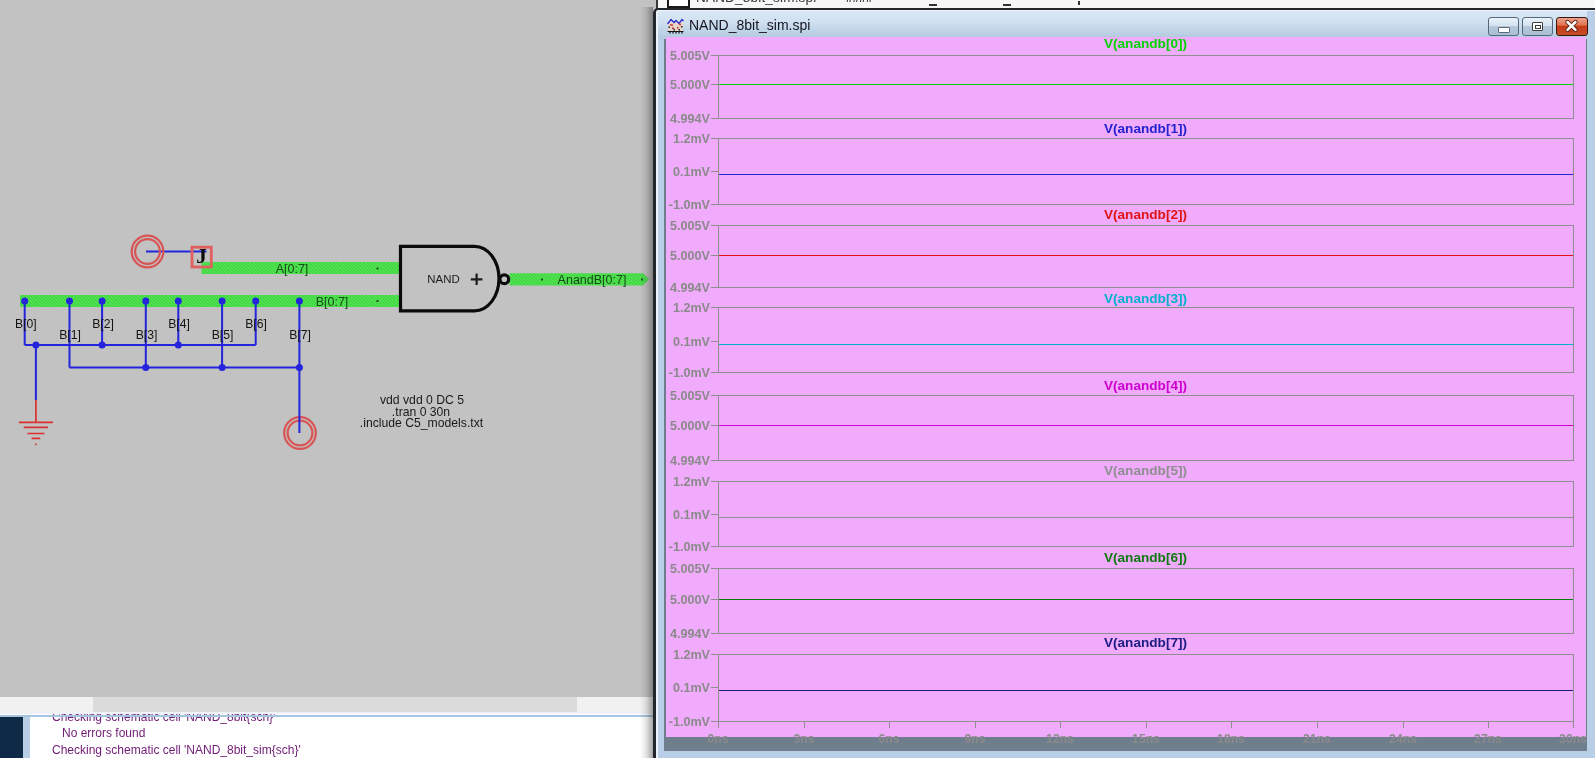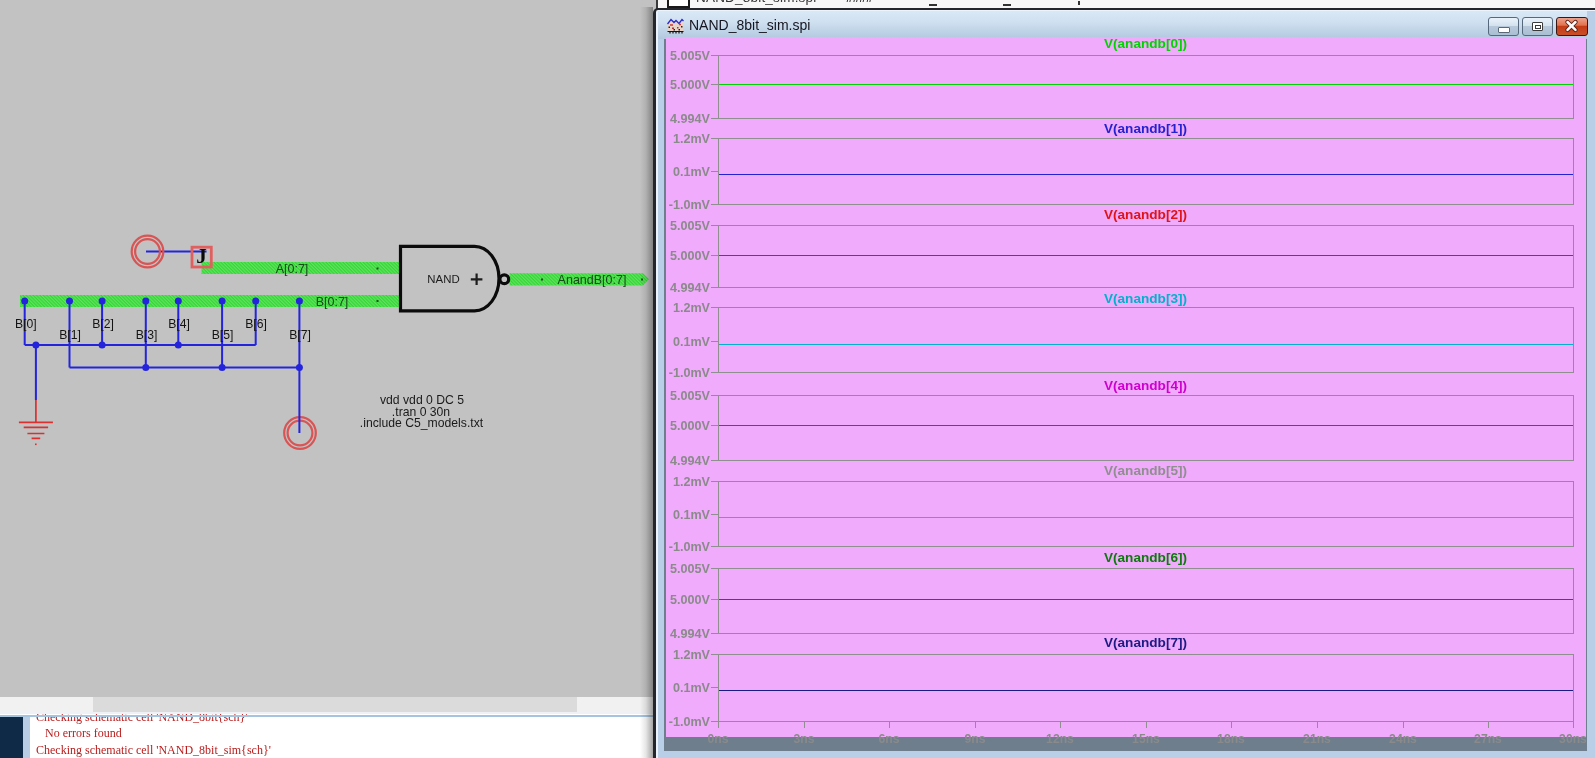--- a/index.html
+++ b/index.html
@@ -63,21 +63,21 @@
 <text x="300" y="339" text-anchor="middle" font-size="12.2" fill="#141414">B[7]</text>
 <text x="422" y="404.2" text-anchor="middle" font-size="12.2" fill="#1a1a1a">vdd vdd 0 DC 5</text>
 <text x="421" y="416" text-anchor="middle" font-size="12.2" fill="#1a1a1a">.tran 0 30n</text>
 <text x="421.5" y="426.8" text-anchor="middle" font-size="12.2" fill="#1a1a1a">.include C5_models.txt</text>
 </svg>
 
 <div class="a" style="left:0;top:696.5px;width:653px;height:16px;background:#f1f1f1">
   <div class="a" style="left:93px;top:0.5px;width:484px;height:15px;background:#dbdbdb"></div>
 </div>
 <div class="a" style="left:0;top:712.5px;width:653px;height:45.5px;background:#ffffff;overflow:hidden">
-  <pre style="position:absolute;left:36px;top:-3.6px;margin:0;font-family:Liberation Serif, serif;font-size:12px;line-height:16.3px;color:#b91c1c">Checking schematic cell 'NAND_8bit{sch}'
+  <pre style="position:absolute;left:52px;top:-3.6px;margin:0;font-family:Liberation Sans, sans-serif;font-size:12px;line-height:16.3px;color:#701a75">Checking schematic cell 'NAND_8bit{sch}'
    No errors found
 Checking schematic cell 'NAND_8bit_sim{sch}'</pre>
 </div>
 <div class="a" style="left:0;top:712.3px;width:653px;height:2.2px;background:#eef2f6"></div>
 <div class="a" style="left:0;top:714.5px;width:653px;height:2px;background:#a4c4e0"></div>
 <div class="a" style="left:0;top:716.5px;width:23px;height:41.5px;background:#0f2a47"></div>
 <div class="a" style="left:23px;top:716.5px;width:7px;height:41.5px;background:#b9cde5"></div>
 
 <div class="a" style="left:656px;top:0;width:939px;height:7.5px;background:#f7f7f7;overflow:hidden">
   <div class="a" style="left:11px;top:-12px;width:19px;height:15.5px;border:2px solid #1a1a1a;background:#fff"></div>

